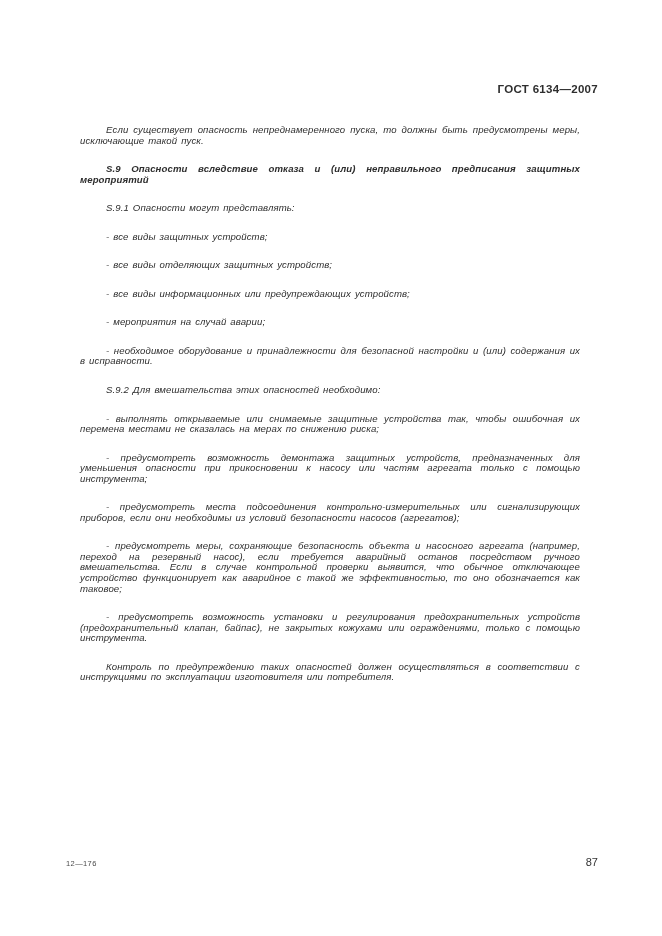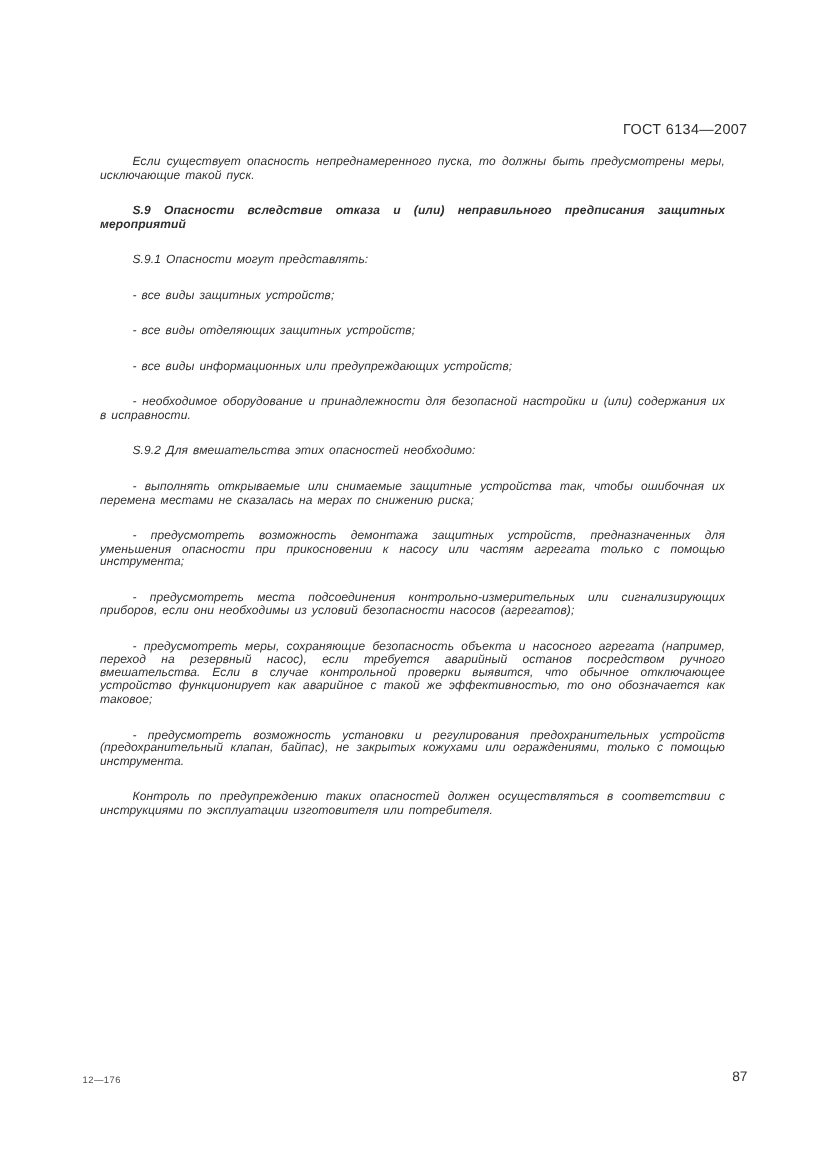--- a/index.html
+++ b/index.html
@@ -11,24 +11,24 @@
     position: relative;
     width: 662px;
     height: 936px;
     background: var(--paper, #ffffff);
     font-family: "Liberation Sans", sans-serif;
     color: var(--ink, #2e2e2e);
     overflow: hidden;
   }
   .std-header {
     position: absolute;
-    top: 98px;
+    top: 83px;
     right: 64px;
     font-size: 11.5px;
-    font-weight: normal;
+    font-weight: bold;
     letter-spacing: 0.3px;
     white-space: nowrap;
     padding-left: 33px;
   }
   .doc-body {
     position: absolute;
     top: 107px;
     left: 62px;
     width: 536px;
     font-size: 9.6px;
@@ -70,20 +70,21 @@
 
   <div class="std-header">ГОСТ 6134—2007</div>
 
   <div class="doc-body">
     <p>Если существует опасность непреднамеренного пуска, то должны быть предусмотрены меры, исключающие такой пуск.</p>
     <p class="heading">S.9 Опасности вследствие отказа и (или) неправильного предписания защитных мероприятий</p>
     <p>S.9.1 Опасности могут представлять:</p>
     <p>- все виды защитных устройств;</p>
     <p>- все виды отделяющих защитных устройств;</p>
     <p>- все виды информационных или предупреждающих устройств;</p>
+    <p>- мероприятия на случай аварии;</p>
     <p>- необходимое оборудование и принадлежности для безопасной настройки и (или) содержания их в исправности.</p>
     <p>S.9.2 Для вмешательства этих опасностей необходимо:</p>
     <p>- выполнять открываемые или снимаемые защитные устройства так, чтобы ошибочная их перемена местами не сказалась на мерах по снижению риска;</p>
     <p>- предусмотреть возможность демонтажа защитных устройств, предназначенных для уменьшения опасности при прикосновении к насосу или частям агрегата только с помощью инструмента;</p>
     <p>- предусмотреть места подсоединения контрольно-измерительных или сигнализирующих приборов, если они необходимы из условий безопасности насосов (агрегатов);</p>
     <p>- предусмотреть меры, сохраняющие безопасность объекта и насосного агрегата (например, переход на резервный насос), если требуется аварийный останов посредством ручного вмешательства. Если в случае контрольной проверки выявится, что обычное отключающее устройство функционирует как аварийное с такой же эффективностью, то оно обозначается как таковое;</p>
     <p>- предусмотреть возможность установки и регулирования предохранительных устройств (предохранительный клапан, байпас), не закрытых кожухами или ограждениями, только с помощью инструмента.</p>
     <p>Контроль по предупреждению таких опасностей должен осуществляться в соответствии с инструкциями по эксплуатации изготовителя или потребителя.</p>
   </div>
 

